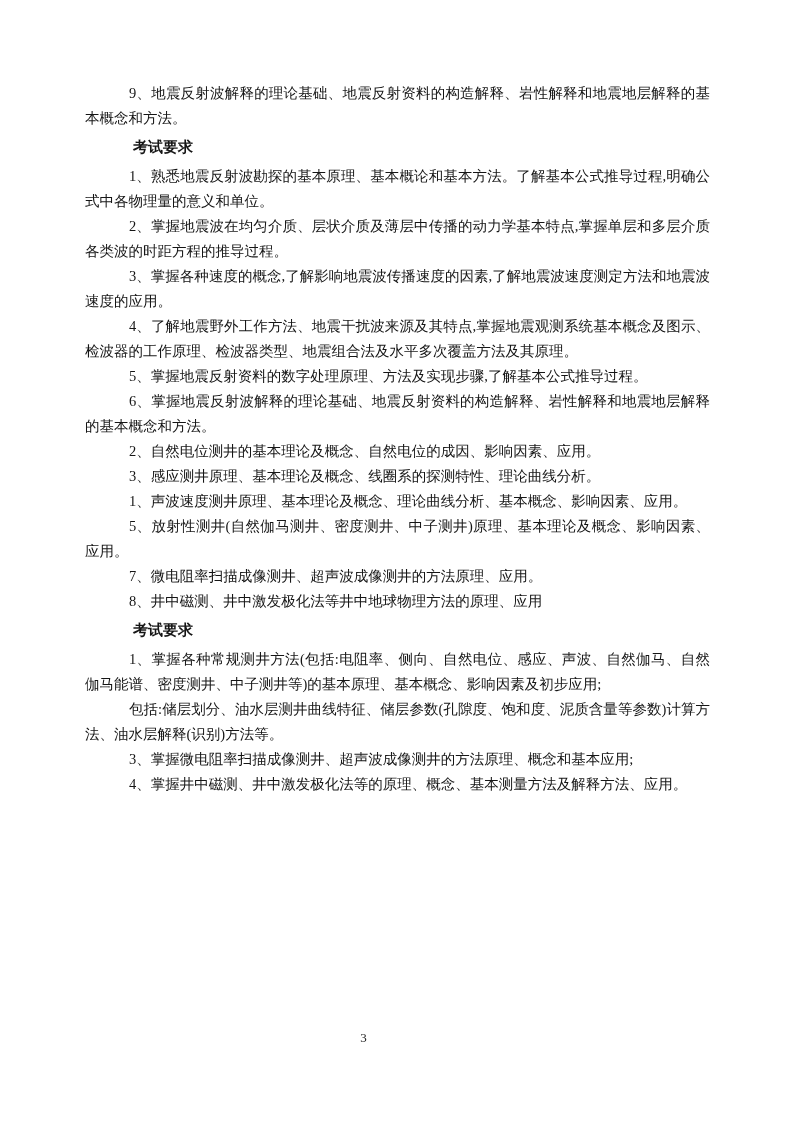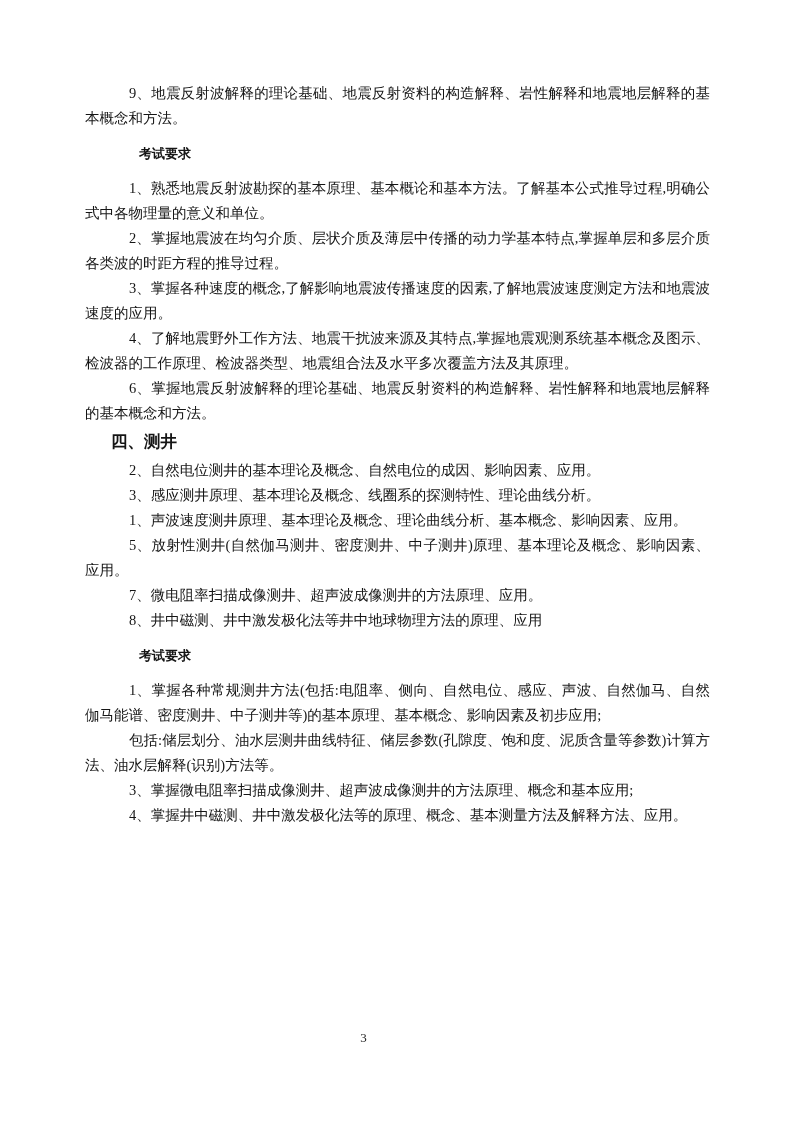--- a/index.html
+++ b/index.html
@@ -26,23 +26,23 @@
     margin: 0;
     font-size: 14.5px;
     line-height: 25px;
     text-align: justify;
     text-justify: inter-character;
     text-indent: 44px;
     word-break: break-all;
     line-break: anywhere;
   }
   .subheading {
-    margin: 10px;
+    margin: 4px;
     padding-left: 44px;
-    font-size: 13px;
+    font-size: 15px;
     line-height: 25px;
     font-weight: bold;
   }
   .heading {
     margin: 2px 0;
     padding-left: 26px;
     font-size: 16.5px;
     line-height: 28px;
     font-weight: bold;
   }
@@ -61,22 +61,22 @@
 <body>
 
 <div class="page">
   <div class="content">
     <p class="para">9、地震反射波解释的理论基础、地震反射资料的构造解释、岩性解释和地震地层解释的基本概念和方法。</p>
     <p class="subheading">考试要求</p>
     <p class="para">1、熟悉地震反射波勘探的基本原理、基本概论和基本方法。了解基本公式推导过程,明确公式中各物理量的意义和单位。</p>
     <p class="para">2、掌握地震波在均匀介质、层状介质及薄层中传播的动力学基本特点,掌握单层和多层介质各类波的时距方程的推导过程。</p>
     <p class="para">3、掌握各种速度的概念,了解影响地震波传播速度的因素,了解地震波速度测定方法和地震波速度的应用。</p>
     <p class="para">4、了解地震野外工作方法、地震干扰波来源及其特点,掌握地震观测系统基本概念及图示、检波器的工作原理、检波器类型、地震组合法及水平多次覆盖方法及其原理。</p>
+    <p class="para">5、掌握地震反射资料的数字处理原理、方法及实现步骤,了解基本公式推导过程。</p>
     <p class="para">6、掌握地震反射波解释的理论基础、地震反射资料的构造解释、岩性解释和地震地层解释的基本概念和方法。</p>
-    <h2 class="heading">四、测井</h2>
     <p class="para">2、自然电位测井的基本理论及概念、自然电位的成因、影响因素、应用。</p>
     <p class="para">3、感应测井原理、基本理论及概念、线圈系的探测特性、理论曲线分析。</p>
     <p class="para">1、声波速度测井原理、基本理论及概念、理论曲线分析、基本概念、影响因素、应用。</p>
     <p class="para">5、放射性测井(自然伽马测井、密度测井、中子测井)原理、基本理论及概念、影响因素、应用。</p>
     <p class="para">7、微电阻率扫描成像测井、超声波成像测井的方法原理、应用。</p>
     <p class="para">8、井中磁测、井中激发极化法等井中地球物理方法的原理、应用</p>
     <p class="subheading">考试要求</p>
     <p class="para">1、掌握各种常规测井方法(包括:电阻率、侧向、自然电位、感应、声波、自然伽马、自然伽马能谱、密度测井、中子测井等)的基本原理、基本概念、影响因素及初步应用;</p>
     <p class="para">包括:储层划分、油水层测井曲线特征、储层参数(孔隙度、饱和度、泥质含量等参数)计算方法、油水层解释(识别)方法等。</p>
     <p class="para">3、掌握微电阻率扫描成像测井、超声波成像测井的方法原理、概念和基本应用;</p>

